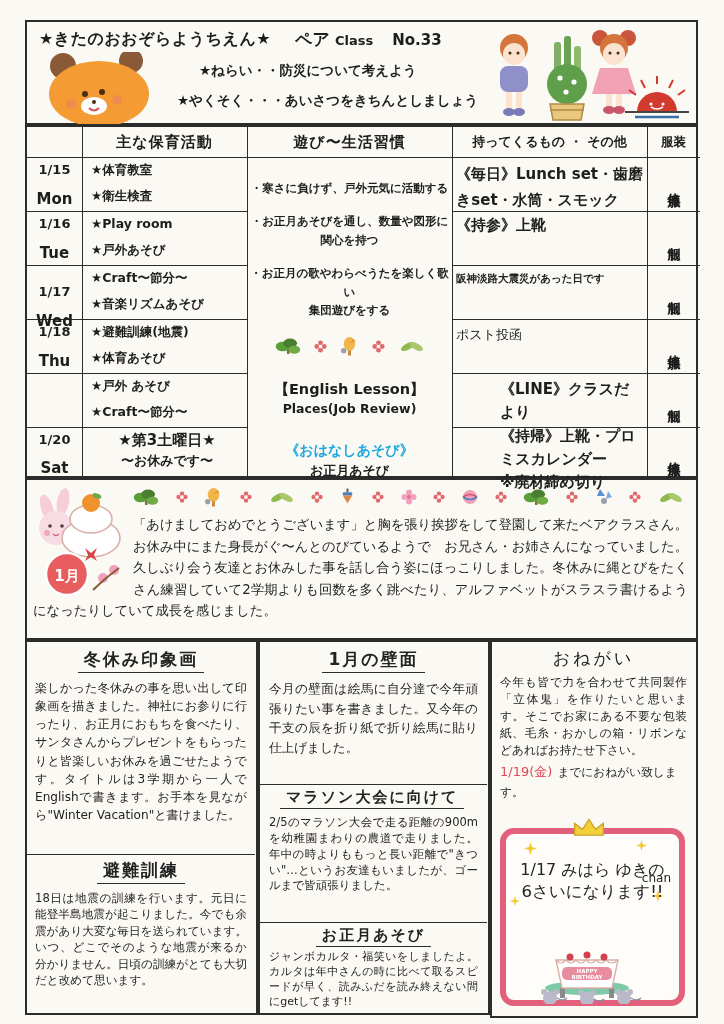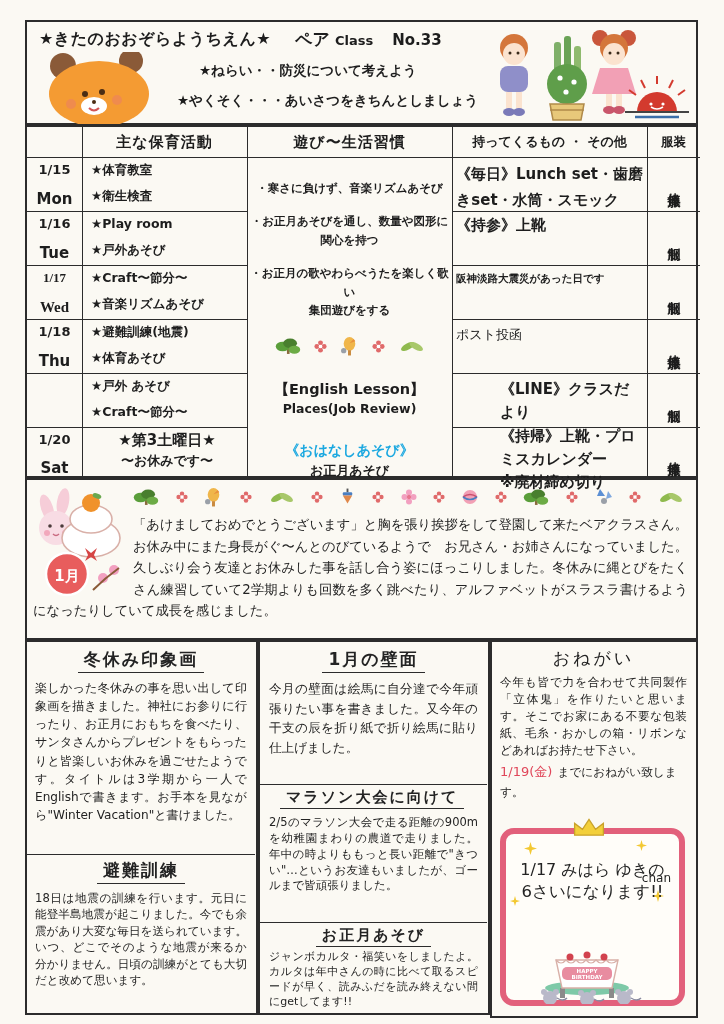--- a/index.html
+++ b/index.html
@@ -191,21 +191,21 @@
     <div class="cell p" style="left:620px;top:0;width:53px;height:30px;font-size:12.5px;display:flex;align-items:center;justify-content:center;">服装</div>
 
     <div class="cell datecell" style="left:0;top:30px;width:55px;height:54px;">
       <span class="date-top">1/15</span>
       <span class="date-day">Mon</span>
       </div>
     <div class="cell datecell" style="left:0;top:84px;width:55px;height:54px;">
       <span class="date-top">1/16</span>
       <span class="date-day">Tue</span>
       </div>
-    <div class="cell datecell" style="left:0;top:138px;width:55px;height:54px;font-family:Liberation Serif, serif;">
+    <div class="cell datecell" style="left:0;top:152px;width:55px;height:54px;">
       <span class="date-top">1/17</span>
       <span class="date-day">Wed</span>
       </div>
     <div class="cell datecell" style="left:0;top:192px;width:55px;height:54px;">
       <span class="date-top">1/18</span>
       <span class="date-day">Thu</span>
       </div>
     <div class="cell datecell" style="left:0;top:300px;width:55px;height:53px;">
       <span class="date-top">1/20</span>
       <span class="date-day">Sat</span>
@@ -230,21 +230,21 @@
     <div class="cell actcell" style="left:55px;top:246px;width:165px;height:54px;">
       <span>★戸外 あそび</span>
       <span>★Craft〜節分〜</span>
       </div>
     <div class="cell actcell" style="left:55px;top:300px;width:165px;height:48px;align-items:center;justify-content:center;gap:2px;">
       <span style="font-size:15px;">★第3土曜日★</span>
       <span style="font-size:13px;">〜お休みです〜</span>
       </div>
 
     <div class="cell playcol" style="left:220px;top:30px;width:205px;height:323px;">
-      <div class="bullet pre" style="margin-top:22px;">・寒さに負けず、音楽リズムあそび</div>
+      <div class="bullet pre" style="margin-top:22px;">・寒さに負けず、戸外元気に活動する</div>
       <div class="bullet pre">・お正月あそびを通し、数量や図形に
 関心を持つ</div>
       <div class="bullet pre">・お正月の歌やわらべうたを楽しく歌い
 集団遊びをする</div>
       <div class="deco-row" style="width:150px;margin-top:18px;">
         <svg class="ic" width="26" height="17">
             <use href="#sym-pine"></use>
           </svg>
         <svg class="ic" width="13" height="13">
             <use href="#sym-flower"></use>

